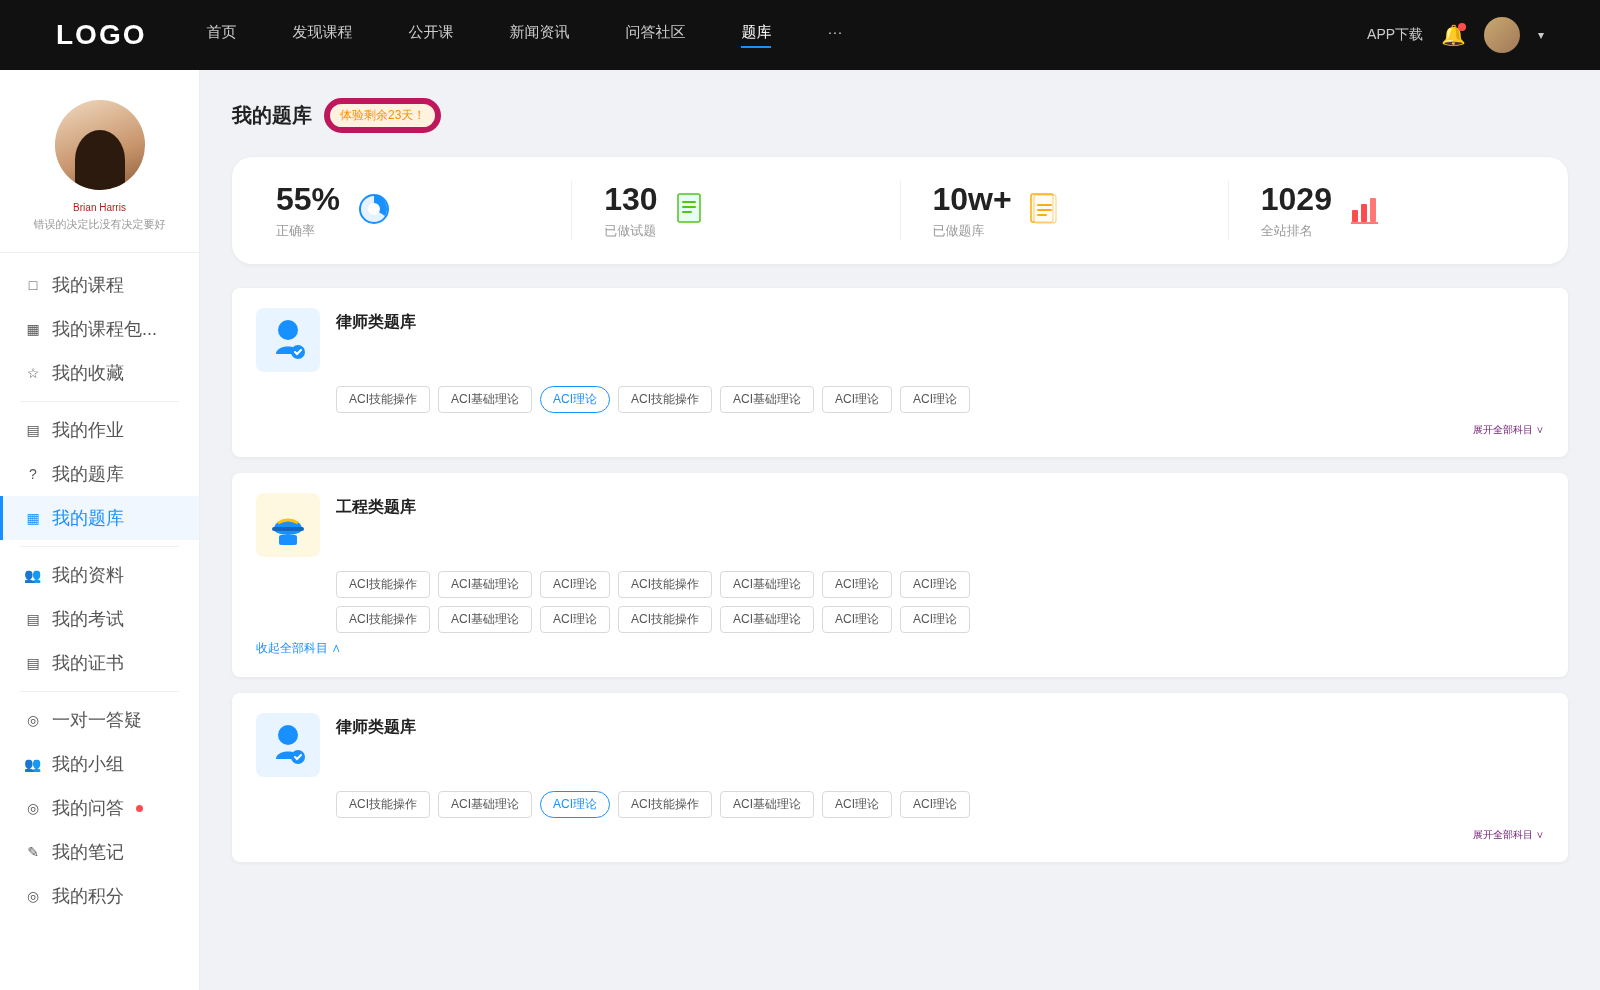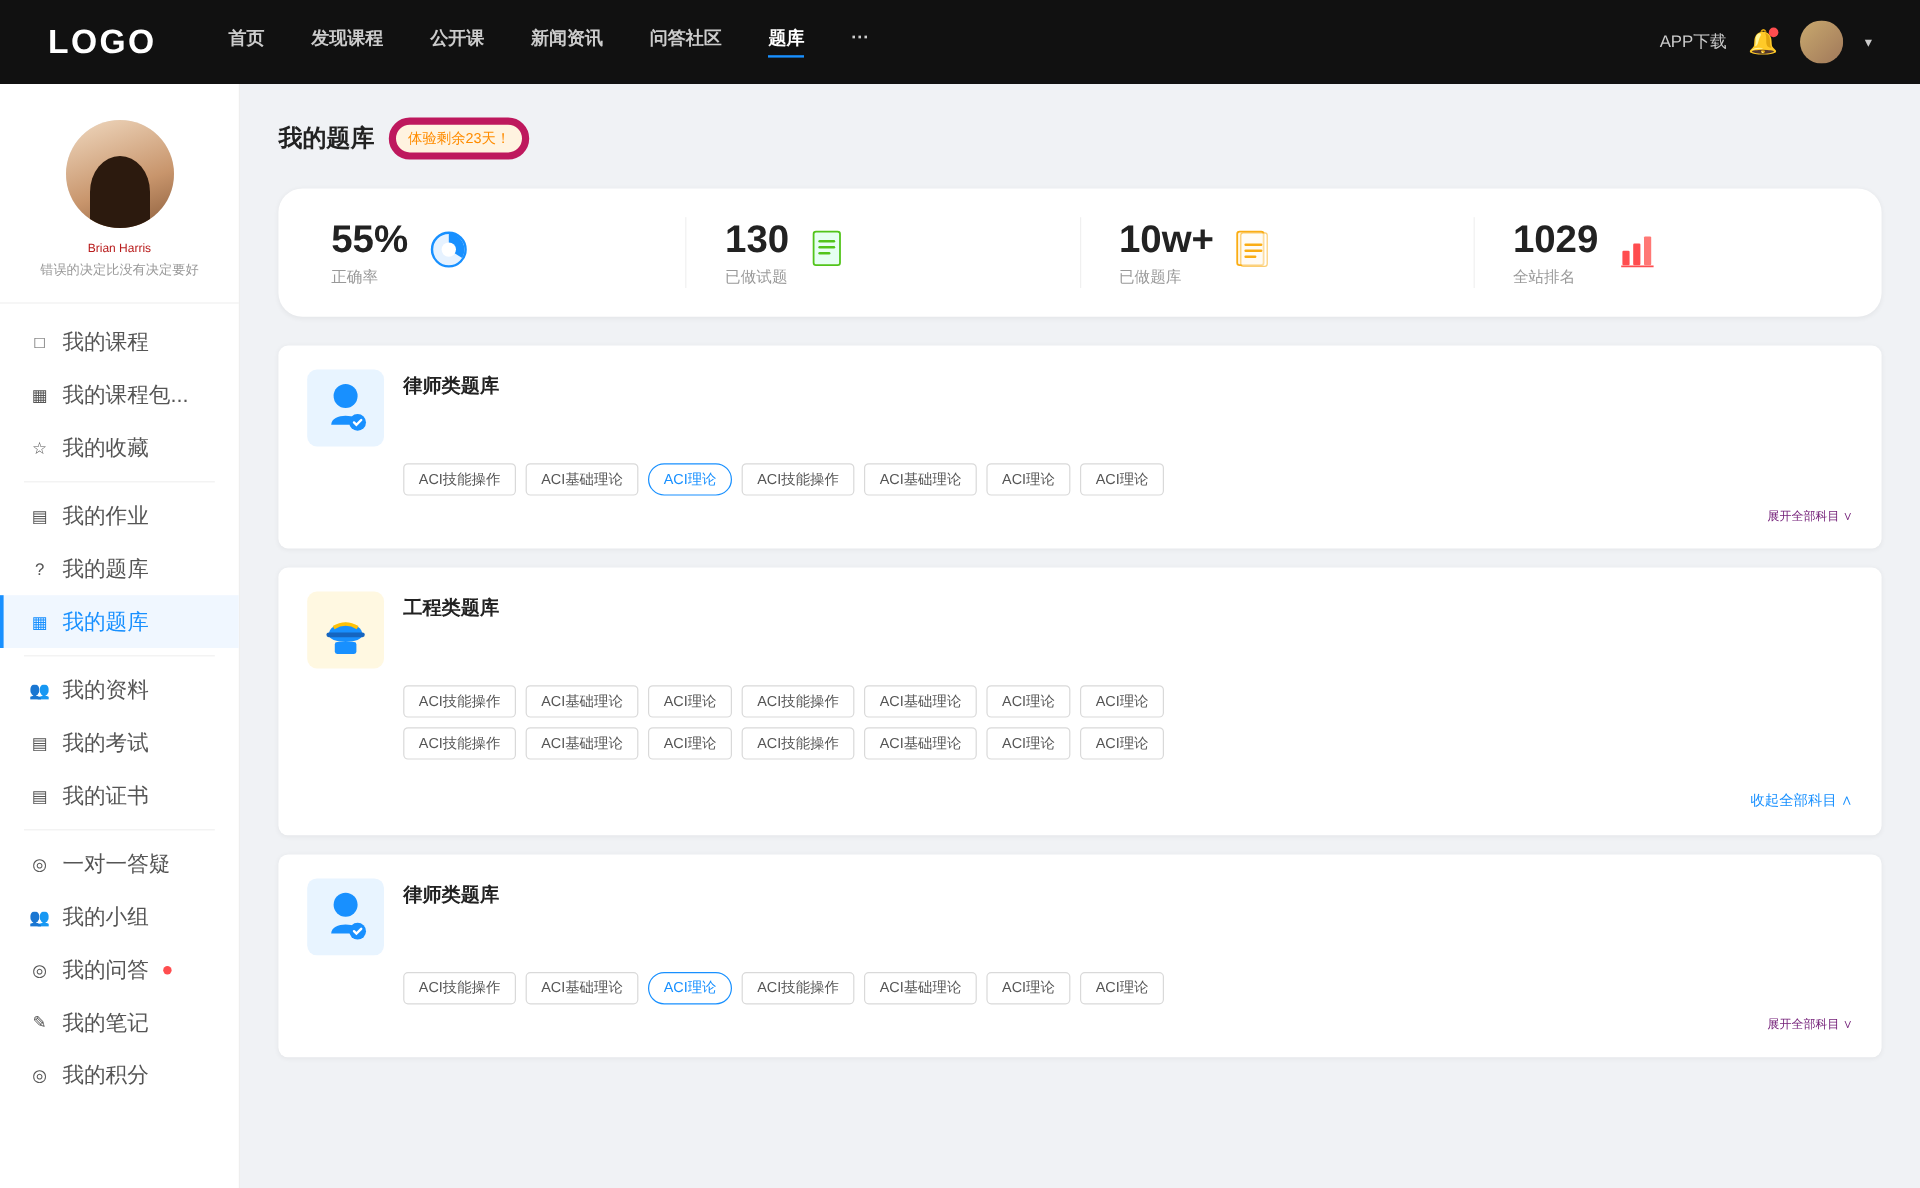--- a/index.html
+++ b/index.html
@@ -4,27 +4,27 @@
   <style>
     * { box-sizing: border-box; margin: 0; padding: 0; }
     body { font-family: "PingFang SC", "Microsoft YaHei", sans-serif; background: #f0f2f5; min-height: 990px; }
 
     
     .topnav {
       background: #111;
       height: 70px;
       display: flex;
       align-items: center;
-      padding: 0 40px;
+      padding: 0 56px;
       color: #fff;
       position: relative;
       z-index: 10;
     }
     .topnav-logo { font-size: 28px; font-weight: bold; color: #fff; margin-right: 60px; letter-spacing: 2px; }
-    .topnav-menu { display: flex; gap: 39px; flex: 1; font-weight: bold; }
+    .topnav-menu { display: flex; gap: 56px; flex: 1; }
     .topnav-menu-item { color: #ccc; font-size: 15px; cursor: pointer; padding-bottom: 4px; }
     .topnav-menu-item.active { color: #fff; border-bottom: 2px solid #1890ff; }
     .topnav-right { display: flex; align-items: center; gap: 18px; margin-left: auto; }
     .topnav-app-download { color: #ccc; font-size: 14px; cursor: pointer; }
     .topnav-bell { position: relative; cursor: pointer; }
     .topnav-bell-icon { font-size: 20px; color: #ccc; }
     .topnav-bell-dot { width: 8px; height: 8px; background: #ff4d4f; border-radius: 50%; position: absolute; top: 0; right: 0; }
     .topnav-avatar { width: 36px; height: 36px; border-radius: 50%; background: #888; overflow: hidden; cursor: pointer; }
     .topnav-avatar-img { width: 100%; height: 100%; background: linear-gradient(135deg, #c9a96e, #a0785a); }
     .topnav-chevron { color: #ccc; font-size: 12px; cursor: pointer; }
@@ -142,21 +142,21 @@
       padding: 4px 12px; border-radius: 4px;
       font-size: 12px; color: #555;
       border: 1px solid #d9d9d9; cursor: pointer;
       background: #fff;
     }
     .tag.active { border-color: #1890ff; color: #1890ff; border-radius: 20px; }
     .qbank-expand {
       text-align: right; font-size: 10px; color: #701a75; cursor: pointer;
       margin-top: 10px;
     }
-    .qbank-collapse { text-align: right; font-size: 12px; color: #1890ff; cursor: pointer; margin-top: 26px; }
+    .qbank-collapse { text-align: left; font-size: 12px; color: #1890ff; cursor: pointer; margin-top: 7px; }
   </style>
 </head>
 <body>
 
 <nav class="topnav">
   <div class="topnav-logo">LOGO</div>
   <div class="topnav-menu">
     <span class="topnav-menu-item">首页</span>
     <span class="topnav-menu-item">发现课程</span>
     <span class="topnav-menu-item">公开课</span>

